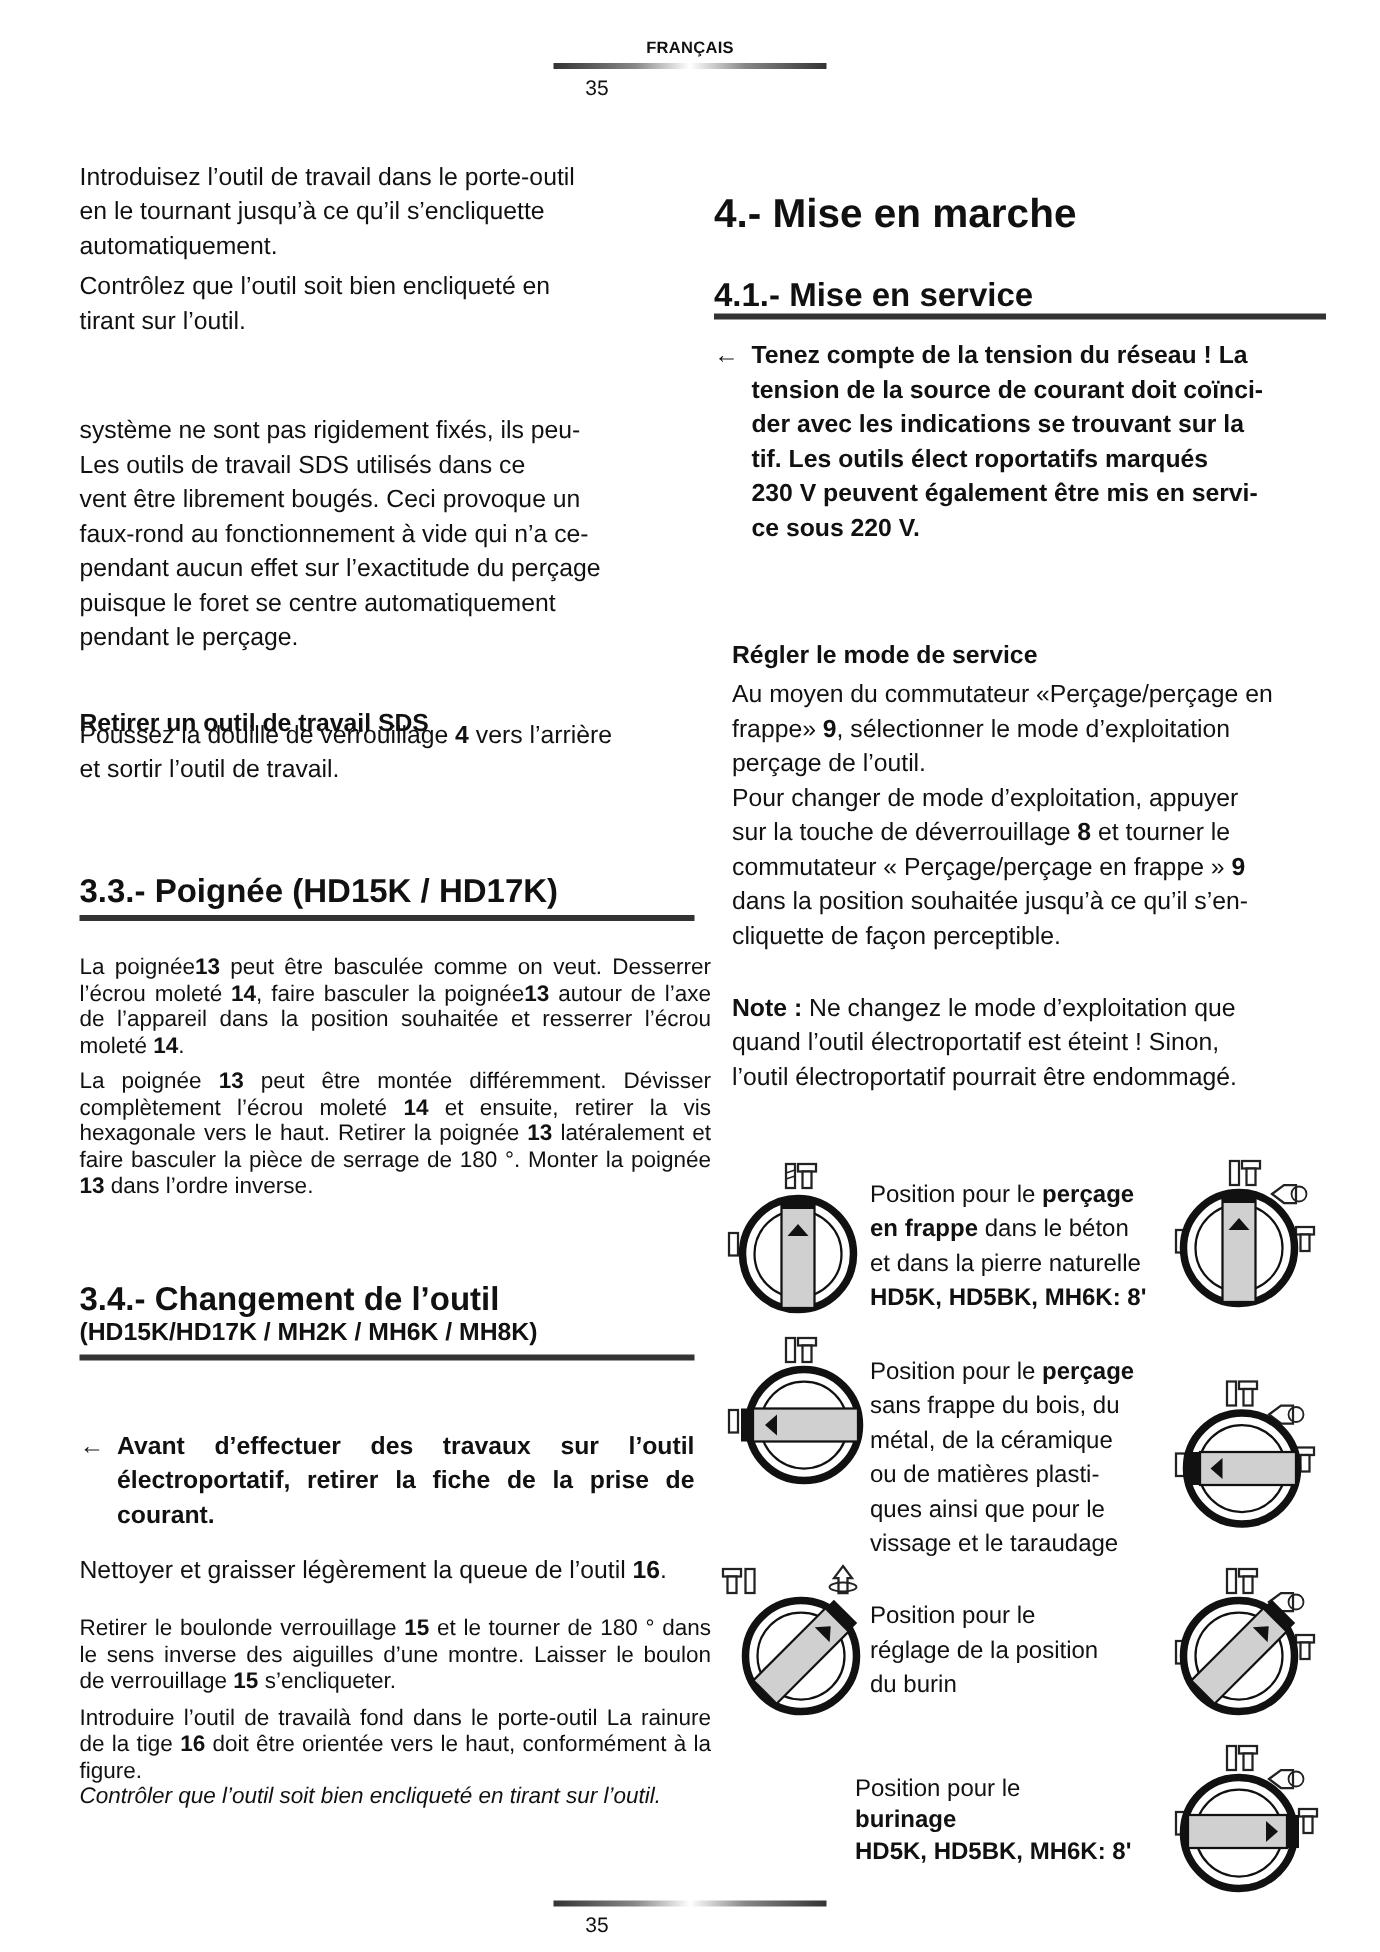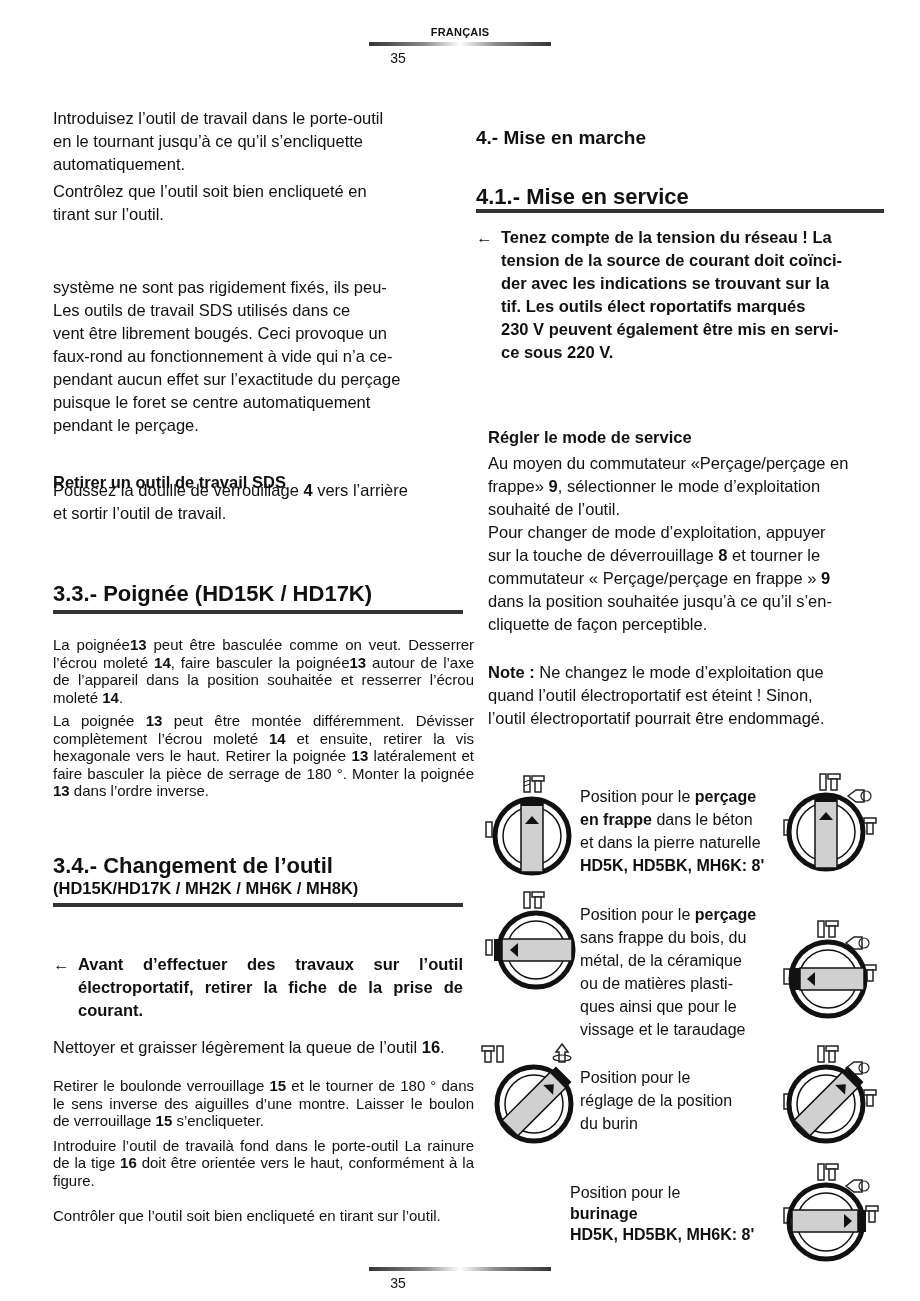--- a/index.html
+++ b/index.html
@@ -5,21 +5,21 @@
   html, body { margin: 0; padding: 0; background: #ffffff; }
   body { width: 920px; height: 1301px; position: relative; overflow: hidden; font-family: "Liberation Sans", sans-serif; color: #111; }
   .abs { position: absolute; }
   .hdr-lang { left: 0; width: 920px; top: 26px; text-align: center; font-size: 11px; font-weight: bold; letter-spacing: 0.2px; }
   .grad-rule { height: 4px; background: linear-gradient(to right, #333 0%, #888 30%, #fff 50%, #888 70%, #333 100%); }
   .pageno { left: 0; width: 796px; text-align: center; font-size: 14px; }
   .p { font-size: 16.5px; line-height: 23px; margin: 0; }
   .ps { font-size: 15px; line-height: 17.5px; margin: 0; text-align: justify; }
   .bold { font-weight: bold; }
   .h2 { font-size: 22px; font-weight: bold; margin: 0; }
-  .h1 { font-size: 19px; font-weight: bold; margin: 0; }
+  .h1 { font-size: 27px; font-weight: bold; margin: 0; }
   .rule { height: 4px; background: #333; }
   .warn { display: flex; }
   .warn .arrow { width: 25px; flex: none; font-weight: normal; }
   .dial { position: absolute; }
 </style>
 </head>
 <body>
 
 <div class="abs hdr-lang">FRANÇAIS</div>
 <div class="abs grad-rule" style="left:369px; top:42px; width:182px;"></div>
@@ -64,21 +64,21 @@
 <div class="abs warn p bold" style="left:53px; top:953px; width:410px; text-align:justify;">
   <span class="arrow">←</span>
   <span>Avant d’effectuer des travaux sur l’outil électroportatif, retirer la fiche de la prise de courant.</span>
 </div>
 
 <div class="abs p" style="left:53px; top:1036px; white-space:nowrap;" id="s34clean"><span>Nettoyer et graisser légèrement la queue de l’outil </span><span style="font-weight: bold;">16</span><span>.</span></div>
 
 <div class="abs" style="left:53px; top:1077px; width:421px;">
   <p class="ps" id="s34p1"><span>Retirer le boulonde verrouillage </span><span style="font-weight: bold;">15</span><span> et le tourner de 180 ° dans le sens inverse des aiguilles d’une montre. Laisser le boulon de verrouillage </span><span style="font-weight: bold;">15</span><span> s’encliqueter.</span></p>
   <p class="ps" id="s34p2" style="margin-top:7px;"><span>Introduire l’outil de travailà fond dans le porte-outil La rainure de la tige </span><span style="font-weight: bold;">16</span><span> doit être orientée vers le haut, conformément à la figure.</span></p>
-  <p class="ps" style="margin-top:18px;">Contrôler que l’outil soit bien encliqueté en tirant sur l’outil.</p>
+  <p class="ps" style="font-style:italic;">Contrôler que l’outil soit bien encliqueté en tirant sur l’outil.</p>
 </div>
 
 <div class="abs h1" style="left:476px; top:127px;">4.- Mise en marche</div>
 <div class="abs h2" style="left:476px; top:184px;">4.1.- Mise en service</div>
 <div class="abs rule" style="left:476px; top:209px; width:408px;"></div>
 
 <div class="abs warn p bold" style="left:476px; top:226px; width:410px;">
   <span class="arrow">←</span>
   <div>
     <div>Tenez compte de la tension du réseau ! La</div>
@@ -87,21 +87,21 @@
     <div>tif. Les outils élect  roportatifs marqués</div>
     <div>230 V peuvent également être mis en servi-</div>
     <div>ce sous 220 V.</div>
   </div>
 </div>
 
 <div class="abs p bold" style="left:488px; top:426px;">Régler le mode de service</div>
 <div class="abs p" style="left:488px; top:452px; width:400px;" id="modeLines">
     <div><span>Au moyen du commutateur «Perçage/perçage en</span></div>
     <div><span>frappe» </span><span style="font-weight: bold;">9</span><span>, sélectionner  le mode d’exploitation</span></div>
-    <div><span>souhaité de l’outil.</span></div>
+    <div><span>perçage de l’outil.</span></div>
     <div><span>Pour changer de mode d’exploitation, appuyer</span></div>
     <div><span>sur la touche de déverrouillage </span><span style="font-weight: bold;">8</span><span>   et tourner le</span></div>
     <div><span>commutateur « Perçage/perçage en frappe » </span><span style="font-weight: bold;">9</span></div>
     <div><span>dans la position souhaitée jusqu’à ce qu’il s’en-</span></div>
     <div><span>cliquette de façon perceptible.</span></div>
   </div>
 
 <div class="abs p" style="left:488px; top:661px; width:400px;">
   <div><span class="bold">Note :</span><span> Ne changez le mode d’exploitation que</span></div>
   <div>quand l’outil électroportatif est éteint ! Sinon,</div>

